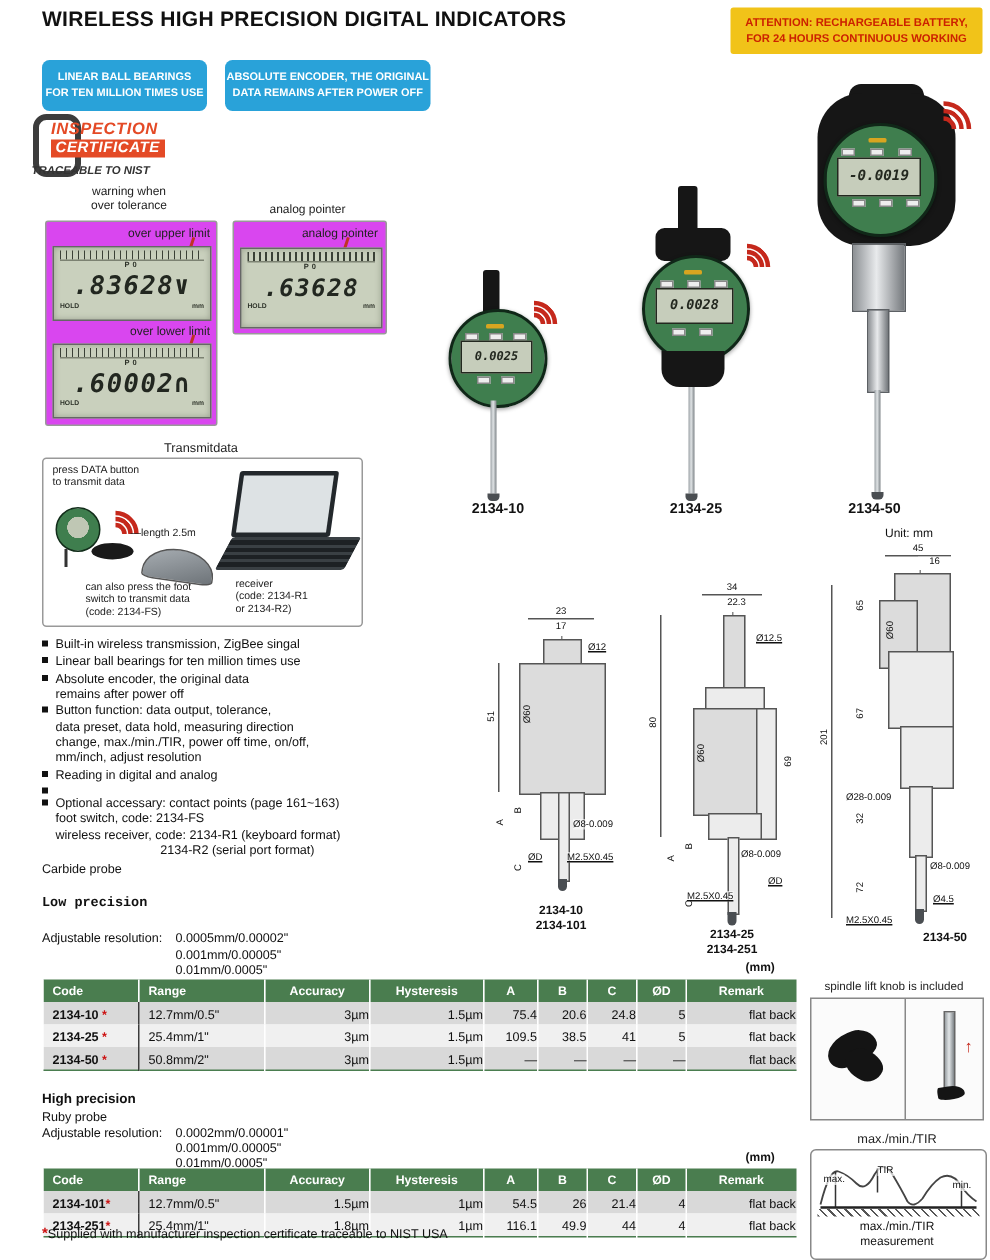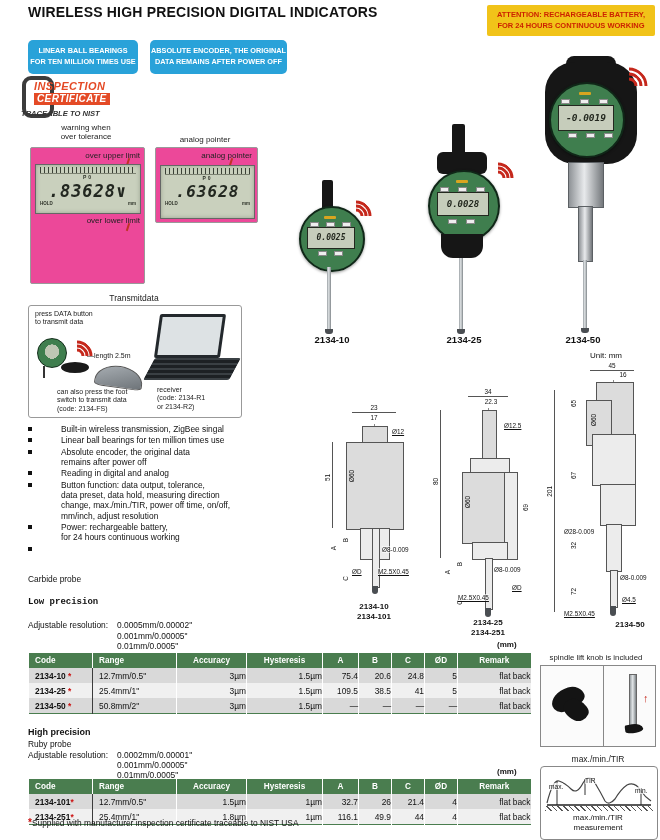--- a/index.html
+++ b/index.html
@@ -15,21 +15,21 @@
   .badge{background:#29a2d9;border-radius:5px;color:#fff;font-weight:bold;font-size:7.3px;display:flex;align-items:center;justify-content:center;text-align:center;line-height:1.45;}
   .badge1{left:28px;top:40px;width:110px;height:34px;}
   .badge2{left:150px;top:40px;width:137px;height:34px;}
   .cert-bracket{left:22px;top:76px;width:24px;height:34px;border:4px solid #3c3c3c;border-radius:9px;}
   .cert1{left:34px;top:80px;font-size:11px;font-weight:bold;font-style:italic;color:#e44a26;letter-spacing:.4px;}
   .cert2{left:34px;top:93px;font-size:10px;font-weight:bold;font-style:italic;color:#fff;background:#e44a26;padding:0 3px 1px 3px;letter-spacing:.4px;}
   .cert3{left:21px;top:109px;font-size:7.6px;font-style:italic;font-weight:bold;color:#333;}
 
   
   .panel-label{font-size:8px;color:#222;}
-  .demo-box{border:1.5px solid #999;background:#ec4899;border-radius:2px;}
+  .demo-box{border:1.5px solid #999;background:#d946ef;border-radius:2px;}
   .lcd{background:#c9d0bd;border:1px solid #666;box-shadow:inset 0 0 4px #9aa18e;}
   .lcd .scale{height:6px;margin:2px 4px 0 4px;background:repeating-linear-gradient(90deg,#3a4036 0 1px,transparent 1px 4px);border-bottom:1px solid #7c8272;}
   .lcd .aux{font-size:5px;line-height:7px;text-align:center;color:#2c3128;font-weight:bold;letter-spacing:2px;}
   .lcd .val{font-family:"DejaVu Sans Mono",monospace;font-style:italic;font-weight:bold;color:#222720;text-align:center;letter-spacing:1px;}
   .lcd .foot{display:flex;justify-content:space-between;font-size:4.5px;color:#2c3128;font-weight:bold;padding:0 4px;}
   .leader{background:#c03325;width:1.5px;position:absolute;}
 
   
   .tx-box{left:28px;top:305px;width:212px;height:111px;border:1.5px solid #999;border-radius:3px;}
   .mini-dial{border-radius:50%;background:radial-gradient(circle at 50% 45%,#bfc7b4 0 34%,#3f7e4e 35% 78%,#1e4f2d 79% 100%);border:1px solid #122d1a;}
@@ -58,21 +58,21 @@
   .brand{position:absolute;background:#d8a520;width:12px;height:3px;border-radius:1px;}
   .blackpart{background:#161616;}
   .chrome{background:linear-gradient(90deg,#8e9296,#e8eaec 45%,#74787c);border:1px solid #5c6064;}
   .probe{background:linear-gradient(90deg,#9aa0a4,#dfe3e5 45%,#7e8488);}
   .ptip{background:#4a4e52;border-radius:0 0 3px 3px;}
   .prod-code{font-weight:bold;font-size:9.5px;text-align:center;}
 
   
   .feat{display:flex;margin-bottom:1px;}
   .feat .sq{flex:0 0 auto;width:4px;height:4px;background:#111;margin:3px 5px 0 0;}
-  .feat .tx{font-size:8.4px;line-height:1.23;margin-left:24px;}
+  .feat .tx{font-size:8.4px;line-height:1.23;}
 
   
   .h-bold{font-size:9px;font-weight:bold;}
   .t85{font-size:8.4px;}
   .unit-mm{font-size:8px;font-weight:bold;}
 
   
   table.spec{position:absolute;left:28px;width:502px;border-collapse:collapse;table-layout:fixed;border-bottom:1.5px solid #4a7d4f;}
   table.spec th{background:#4a7d4f;color:#fff;font-size:8.2px;font-weight:bold;height:15px;border-left:1px solid #fff;padding:0;}
   table.spec td{font-size:8.4px;height:15px;text-align:right;border-left:1px solid #fff;padding:0;}
@@ -133,20 +133,29 @@
     <div class="scale"></div>
     <div class="aux">P0</div>
     <div class="val" style="font-size:17px;"><span>.83628</span><span>∨</span></div>
     <div class="foot">
         <span>HOLD</span>
         <span>mm</span>
       </div>
   </div>
   <div class="abs panel-label" style="left:24px;top:68px;width:85px;text-align:right;">over lower limit</div>
   <div class="leader" style="left:96px;top:75px;height:8px;transform:rotate(18deg);"></div>
+  <div class="lcd abs" style="left:4px;top:81px;width:104px;height:48px;">
+    <div class="scale"></div>
+    <div class="aux">P0</div>
+    <div class="val" style="font-size:17px;"><span>.60002</span><span>∩</span></div>
+    <div class="foot">
+        <span>HOLD</span>
+        <span>mm</span>
+      </div>
+  </div>
 </div>
 
 <div class="abs panel-label ctr" style="left:152px;top:135px;width:106px;">analog pointer</div>
 <div class="abs demo-box" style="left:155px;top:147px;width:101px;height:74px;">
   <div class="abs panel-label" style="left:8px;top:3px;width:88px;text-align:right;">analog pointer</div>
   <div class="leader" style="left:74px;top:10px;height:8px;transform:rotate(18deg);"></div>
   <div class="lcd abs" style="left:4px;top:17px;width:93px;height:52px;">
     <div class="scale"></div>
     <div class="aux">P0</div>
     <div class="val" style="font-size:16px;">.63628</div>
@@ -254,36 +263,38 @@
       <span class="sq"></span>
       <span class="tx prew">Linear ball bearings for ten million times use</span>
     </div>
   <div class="feat">
       <span class="sq"></span>
       <span class="tx prew">Absolute encoder, the original data
 remains after power off</span>
     </div>
   <div class="feat">
       <span class="sq"></span>
-      <span class="tx prew">Reading in digital and analog</span>
-    </div>
-  <div class="feat">
-      <span class="sq"></span>
       <span class="tx prew">Button function: data output, tolerance,
 data preset, data hold, measuring direction
 change, max./min./TIR, power off time, on/off,
 mm/inch, adjust resolution</span>
     </div>
   <div class="feat">
       <span class="sq"></span>
-      <span class="tx prew">Power: rechargeable battery,
-for 24 hours continuous working</span>
-    </div>
-  <div class="feat">
-      <span class="sq"></span>
+      <span class="tx prew">Reading in digital and analog</span>
+    </div>
+  <div class="feat">
+      <span class="sq"></span>
+    </div>
+  <div class="feat">
+      <span class="sq"></span>
+      <span class="tx prew">Optional accessary: contact points (page 161~163)
+foot switch, code: 2134-FS
+wireless receiver, code: 2134-R1 (keyboard format)
+                              2134-R2 (serial port format)</span>
     </div>
 </div>
 
 <div class="abs draw" style="left:322px;top:404px;width:104px;height:228px;">
   <div class="cline" style="left:52px;top:20px;height:168px;"></div>
   <div class="dim" style="left:30px;top:0;width:44px;text-align:center;">23</div>
   <div class="dline" style="left:30px;top:8px;width:44px;"></div>
   <div class="dim" style="left:34px;top:10px;width:36px;text-align:center;">17</div>
   <div class="dpart" style="left:40px;top:22px;width:24px;height:16px;"></div>
   <div class="dim uln" style="left:70px;top:24px;">Ø12</div>
@@ -455,21 +466,21 @@
     <th>B</th>
     <th>C</th>
     <th>ØD</th>
     <th>Remark</th>
   </tr>
   <tr class="r0">
     <td class="l code"><span>2134-101</span><span class="ast">*</span></td>
     <td class="l">12.7mm/0.5"</td>
     <td>1.5µm</td>
     <td>1µm</td>
-    <td>32.7</td>
+    <td>54.5</td>
     <td>26</td>
     <td>21.4</td>
     <td>4</td>
     <td>flat back</td>
   </tr>
   <tr class="r1">
     <td class="l code"><span>2134-251</span><span class="ast">*</span></td>
     <td class="l">25.4mm/1"</td>
     <td>1.8µm</td>
     <td>1µm</td>

